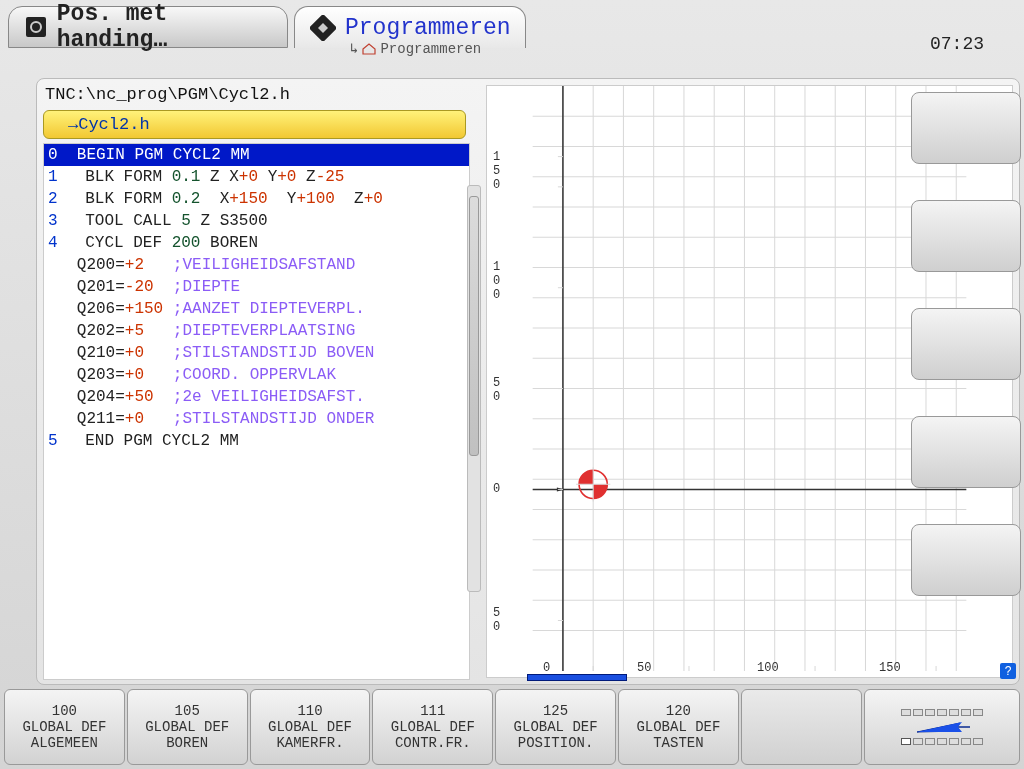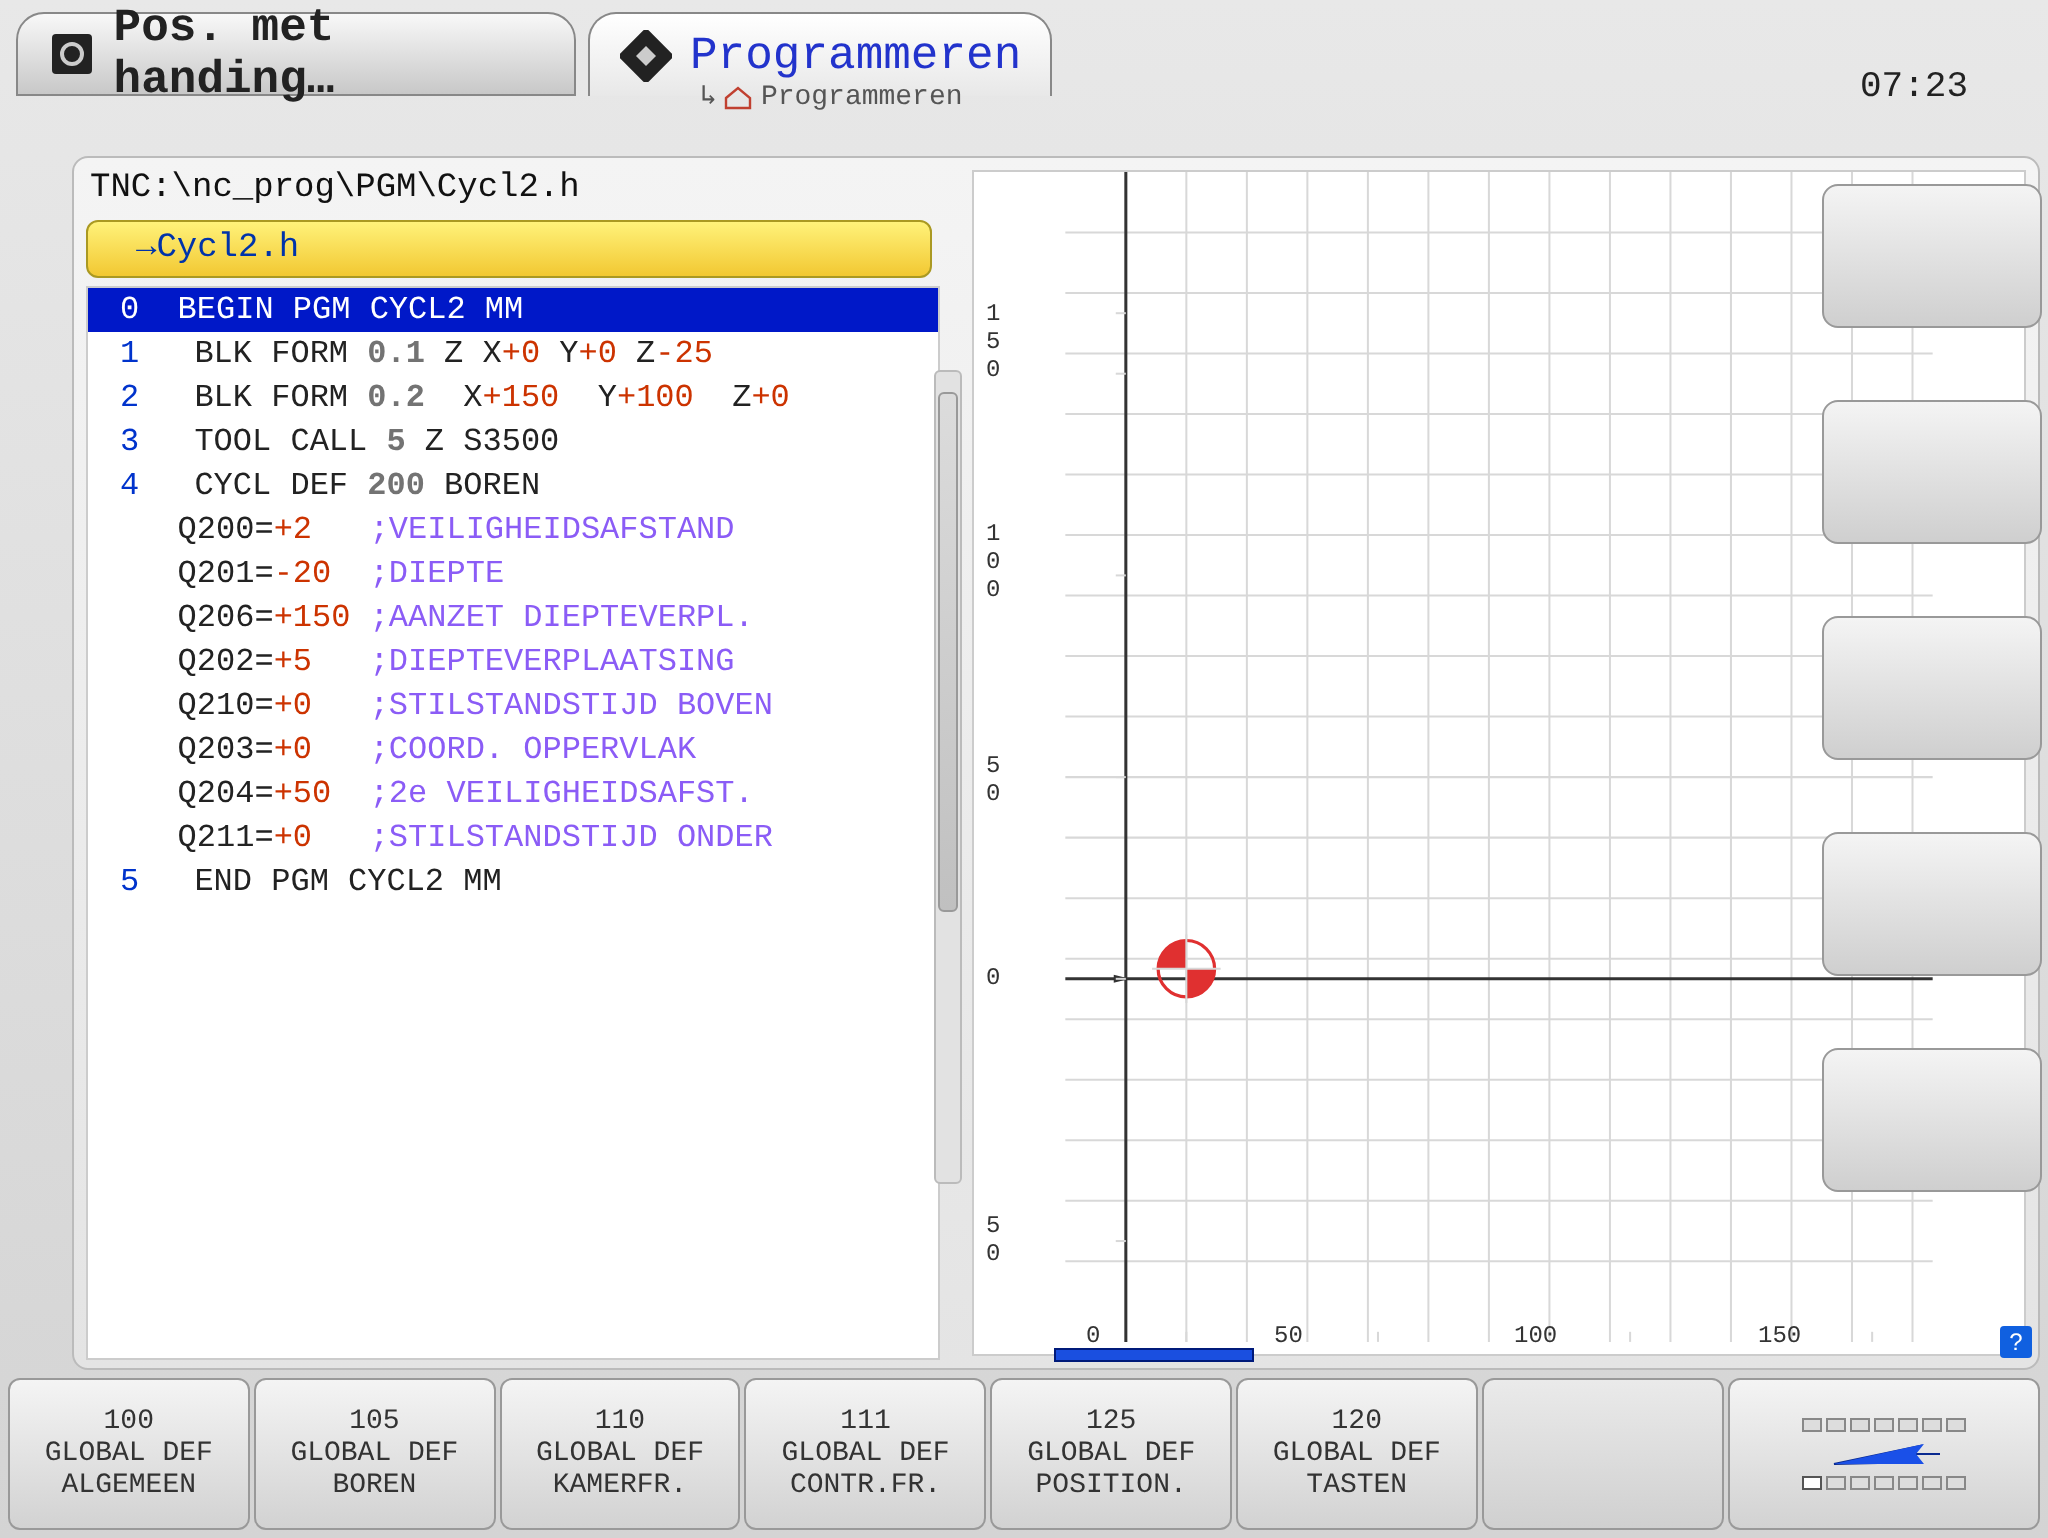--- a/index.html
+++ b/index.html
@@ -84,25 +84,25 @@
 }
 .code-list {
   margin: 4px 2px 4px 6px;
   background: #fff;
   border: 1px solid #ccc;
   flex: 1;
   overflow: hidden;
   font-size: 16px;
   line-height: 22px;
 }
-.code-line { white-space: pre; padding: 0 16px; }
+.code-line { white-space: pre; padding: 0 4px; }
 .code-line.sel { background: #0018c8; color: #fff; }
 .ln { color: #0033cc; display: inline-block; width: 18px; }
 .cmd { color: #222; }
-.num { color: #737373; font-weight: bold; }
+.num { color: #14532d; }
 .pos { color: #cc3300; }
 .comment { color: #8b5cf6; }
 .scrollbar { position: absolute; left: 430px; top: 106px; width: 14px; bottom: 92px; background: #e2e2e2; border: 1px solid #bbb; border-radius: 3px; }
 .thumb { position: absolute; top: 10px; left: 1px; right: 1px; height: 260px; background: linear-gradient(#dcdcdc,#c0c0c0); border: 1px solid #999; border-radius: 3px; }
 .graph-pane { flex: 1; margin: 6px 6px 6px 14px; position: relative; background: #fff; border: 1px solid #ccc; }
 .grid { position: absolute; inset: 0; }
 .grid line { stroke: #d8d8d8; stroke-width: 1; }
 .axis line { stroke: #333; stroke-width: 1.5; }
 .axis-label { position: absolute; font-size: 12px; color: #333; }
 .bluebar { position: absolute; left: 40px; bottom: -4px; height: 7px; width: 100px; background: #1a4fe0; border: 1px solid #001a7a; }

